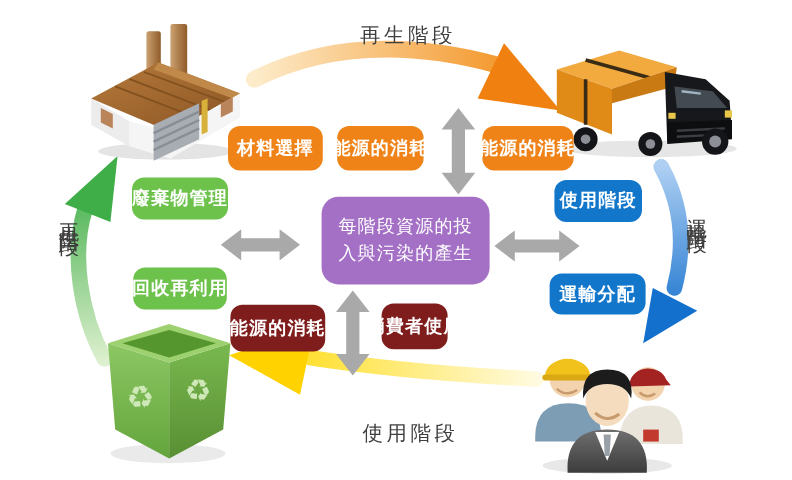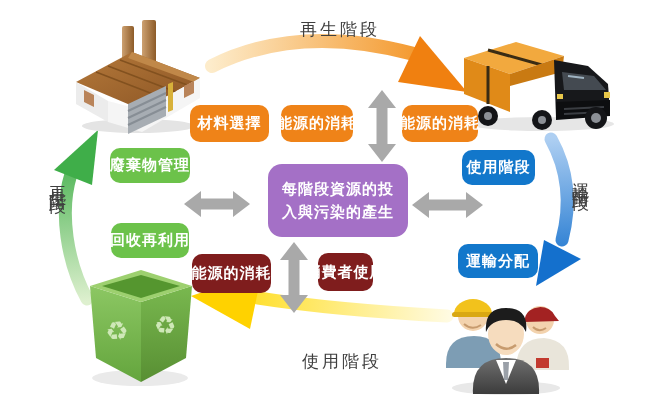--- a/index.html
+++ b/index.html
@@ -13,25 +13,25 @@
   .box.orange{background:#ef8318;}
   .box.green{background:#6cc24a;}
   .box.blue{background:#1277cb;}
   .box.yellow{background:#7f1d1d;}
   #b-material{left:190px;top:105px;width:79px;height:37px;}
   #b-structure{left:281px;top:105px;width:72px;height:37px;}
   #b-manufacture{left:402px;top:105px;width:76px;height:37px;}
   #b-waste{left:110px;top:148px;width:80px;height:35px;}
   #b-recycle{left:111px;top:223px;width:78px;height:35px;}
   #b-packaging{left:462px;top:150px;width:73px;height:35px;}
-  #b-distribution{left:458px;top:244px;width:80px;height:34px;}
+  #b-distribution{left:458px;top:228px;width:80px;height:34px;}
   #b-energy{left:192px;top:254px;width:79px;height:39px;}
   #b-consumer{left:318px;top:253px;width:55px;height:38px;}
   .center-box{position:absolute;z-index:3;left:268px;top:164px;width:140px;height:73px;
-       background:#a470c6;border-radius:14px;color:#fff;font-weight:bold;font-size:15px;
+       background:#a470c6;border-radius:14px;color:#fff;font-weight:normal;font-size:15px;
        letter-spacing:1px;display:flex;flex-direction:column;align-items:center;
        justify-content:center;line-height:1.5;text-align:center;}
   .stage-label{position:absolute;z-index:3;color:#3f3f3f;font-size:17px;letter-spacing:3px;
        white-space:nowrap;}
   .stage-label.vertical{writing-mode:vertical-rl;letter-spacing:4px;}
   #lbl-production{left:300px;top:18px;}
   #lbl-use{left:302px;top:350px;}
   #lbl-transport{left:569px;top:169px;}
   #lbl-regeneration{left:46px;top:172px;}
 </style>

